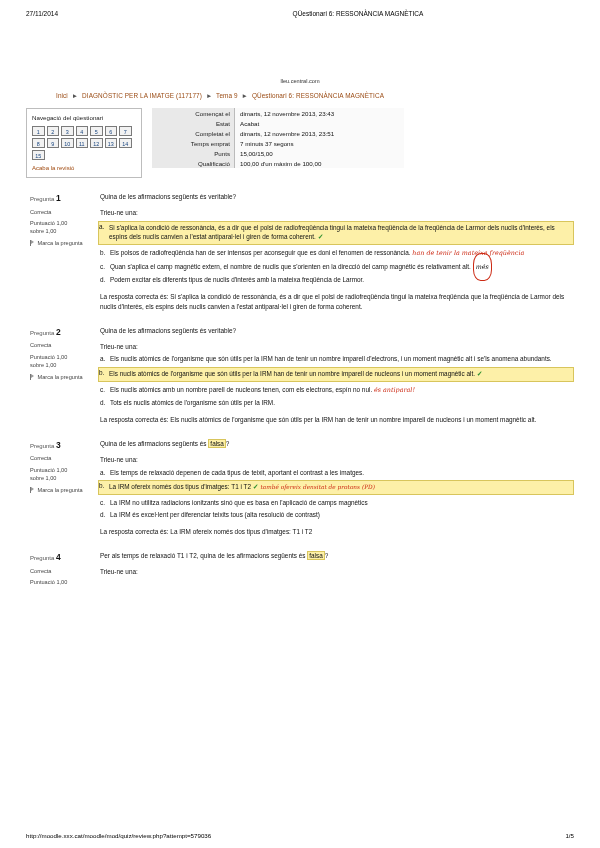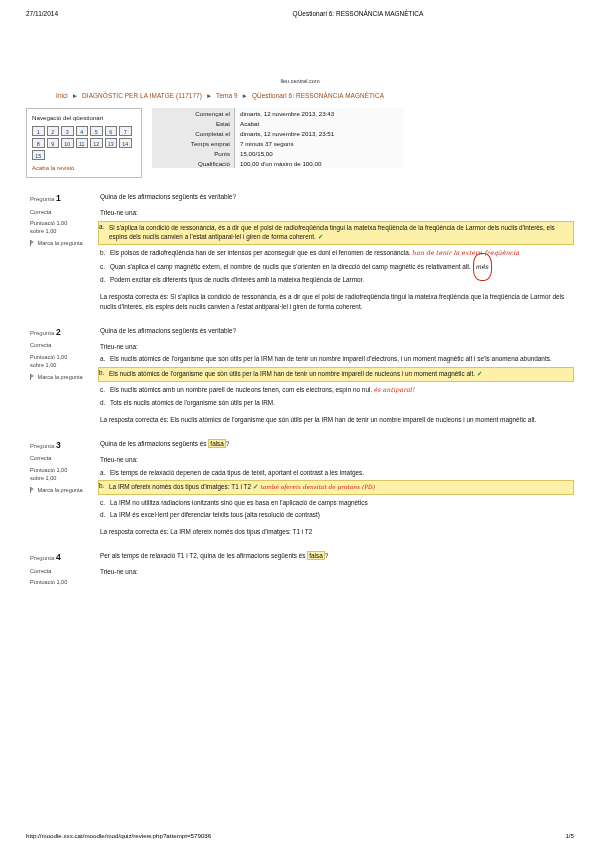--- a/index.html
+++ b/index.html
@@ -342,21 +342,21 @@
         <div class="choose">Trieu-ne una:</div>
         <div class="answers">
           <div class="ans hl">
             <span class="ltr">a.</span>
             <span>Si s'aplica la condició de ressonància, és a dir que el polsi de radiofreqüència tingui la mateixa freqüència de la freqüència de Larmor dels nuclis d'interès, els espins dels nuclis canvien a l'estat antiparal·lel i giren de forma coherent.</span>
             <span class="check">✓</span>
           </div>
           <div class="ans">
             <span class="ltr">b.</span>
             <span>Els polsos de radiofreqüència han de ser intensos per aconseguir que es doni el fenomen de ressonància.</span>
-            <span class="hand">han de tenir la extern freqüència</span>
+            <span class="hand">han de tenir la mateixa freqüència</span>
           </div>
           <div class="ans">
             <span class="ltr">c.</span>
             <span>Quan s'aplica el camp magnètic extern, el nombre de nuclis que s'orienten en la direcció del camp magnètic és relativament alt.</span>
             <span class="hand circle-red">més</span>
           </div>
           <div class="ans">
             <span class="ltr">d.</span>
             <span>Podem excitar els diferents tipus de nuclis d'interès amb la mateixa freqüència de Larmor.</span>
           </div>

